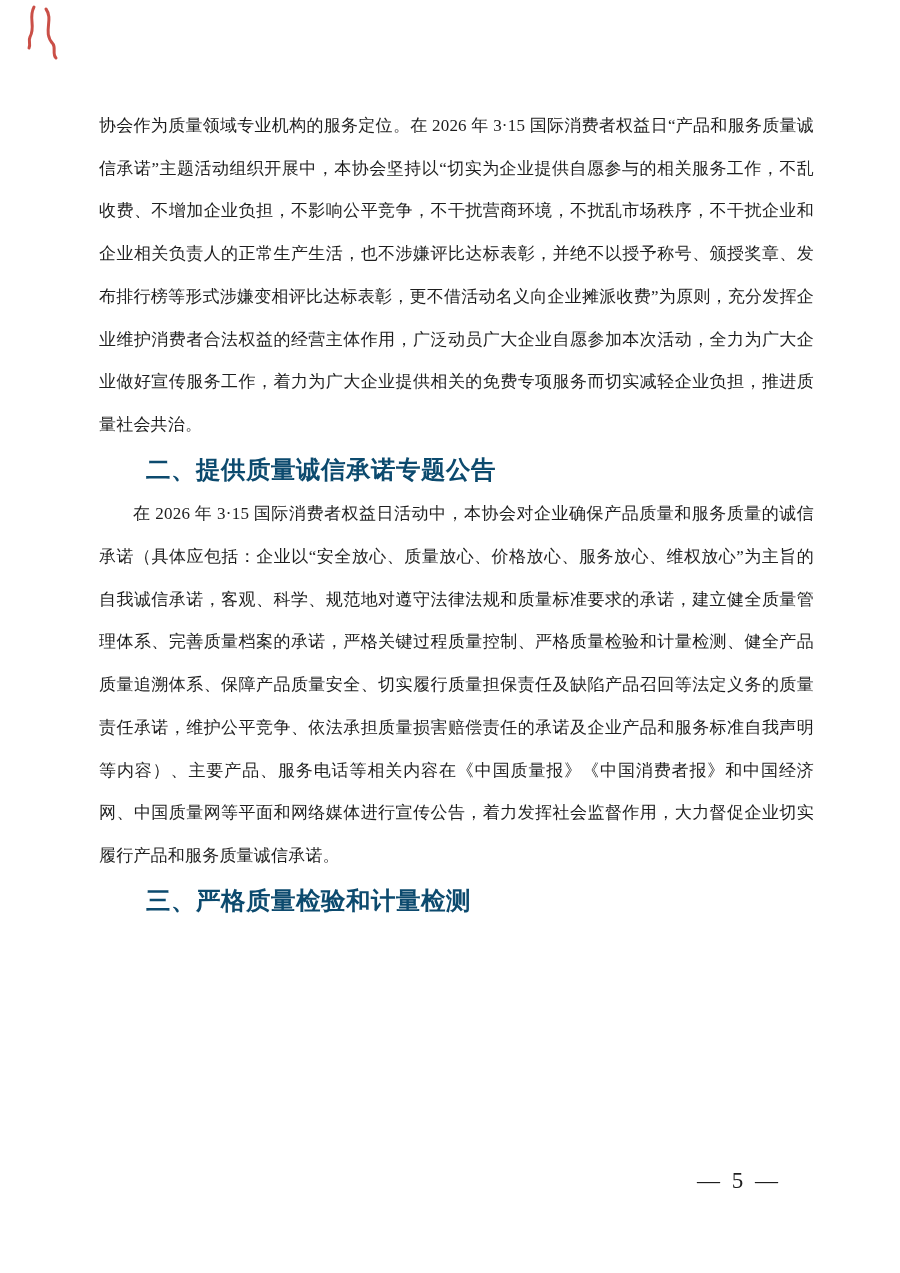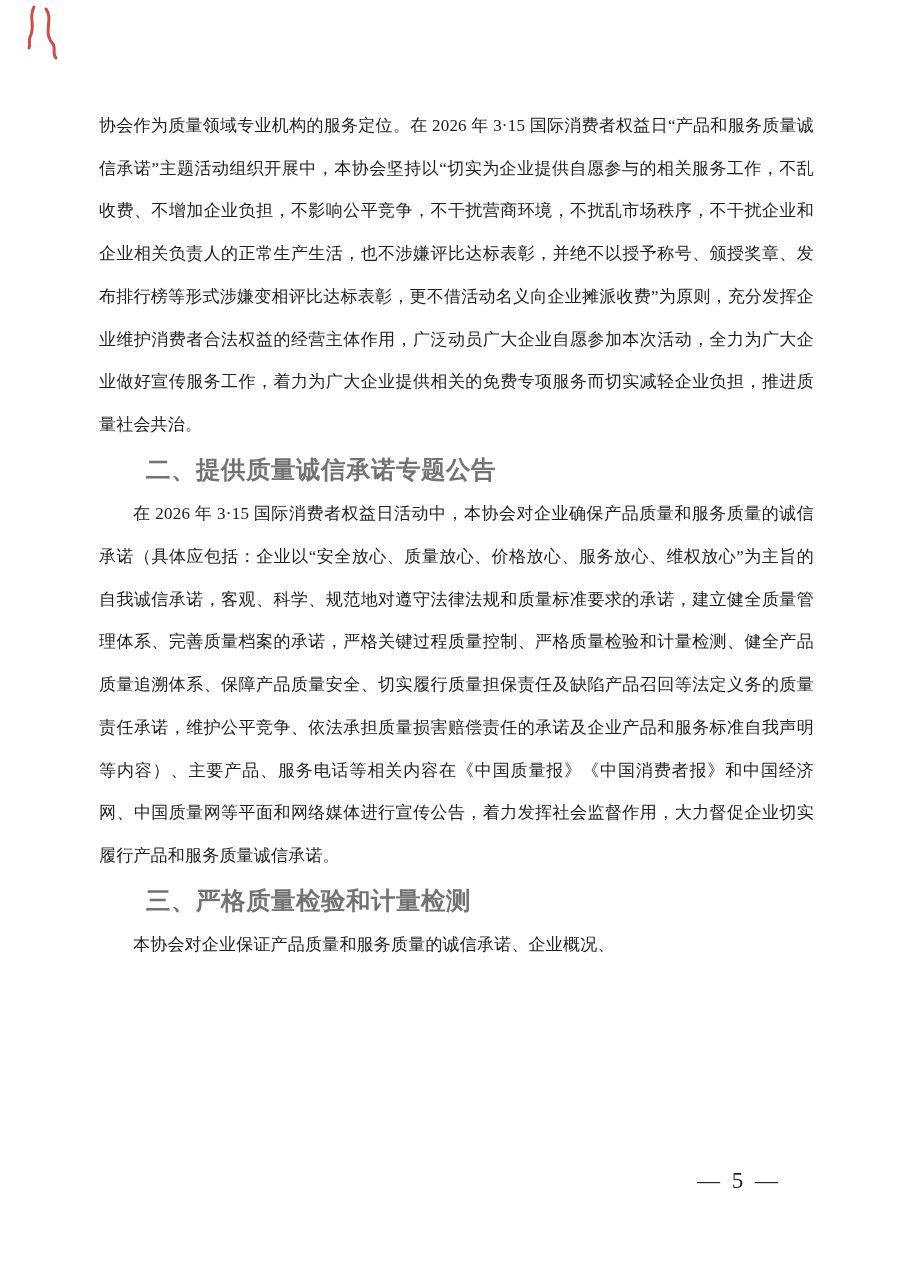--- a/index.html
+++ b/index.html
@@ -28,21 +28,21 @@
   }
   .no-indent { text-indent: 0; }
   .heading {
     margin: 0;
     font-size: 24.5px;
     line-height: 42.7px;
     font-weight: bold;
     font-family: "Liberation Sans", "DejaVu Sans", sans-serif;
     text-indent: 2em;
     letter-spacing: 0.5px;
-    color: #737373;
+    color: #0c4a6e;
   }
   .page-number {
     position: absolute;
     left: 697px;
     top: 1168px;
     font-size: 23px;
     letter-spacing: 3px;
     color: #1e1e1e;
     white-space: nowrap;
   }
@@ -66,18 +66,17 @@
 
   <div class="content">
     <p class="body-text no-indent">协会作为质量领域专业机构的服务定位。在 2026 年 3·15 国际消费者权益日“产品和服务质量诚信承诺”主题活动组织开展中，本协会坚持以“切实为企业提供自愿参与的相关服务工作，不乱收费、不增加企业负担，不影响公平竞争，不干扰营商环境，不扰乱市场秩序，不干扰企业和企业相关负责人的正常生产生活，也不涉嫌评比达标表彰，并绝不以授予称号、颁授奖章、发布排行榜等形式涉嫌变相评比达标表彰，更不借活动名义向企业摊派收费”为原则，充分发挥企业维护消费者合法权益的经营主体作用，广泛动员广大企业自愿参加本次活动，全力为广大企业做好宣传服务工作，着力为广大企业提供相关的免费专项服务而切实减轻企业负担，推进质量社会共治。</p>
 
     <h2 class="heading">二、提供质量诚信承诺专题公告</h2>
 
     <p class="body-text">在 2026 年 3·15 国际消费者权益日活动中，本协会对企业确保产品质量和服务质量的诚信承诺（具体应包括：企业以“安全放心、质量放心、价格放心、服务放心、维权放心”为主旨的自我诚信承诺，客观、科学、规范地对遵守法律法规和质量标准要求的承诺，建立健全质量管理体系、完善质量档案的承诺，严格关键过程质量控制、严格质量检验和计量检测、健全产品质量追溯体系、保障产品质量安全、切实履行质量担保责任及缺陷产品召回等法定义务的质量责任承诺，维护公平竞争、依法承担质量损害赔偿责任的承诺及企业产品和服务标准自我声明等内容）、主要产品、服务电话等相关内容在《中国质量报》《中国消费者报》和中国经济网、中国质量网等平面和网络媒体进行宣传公告，着力发挥社会监督作用，大力督促企业切实履行产品和服务质量诚信承诺。</p>
 
     <h2 class="heading">三、严格质量检验和计量检测</h2>
 
-    <p class="body-text">本协会对企业保证产品质量和服务质量的诚信承诺、企业概况、</p>
   </div>
 
   <div class="page-number">— 5 —</div>
 
 </div>
 
 </body></html>

